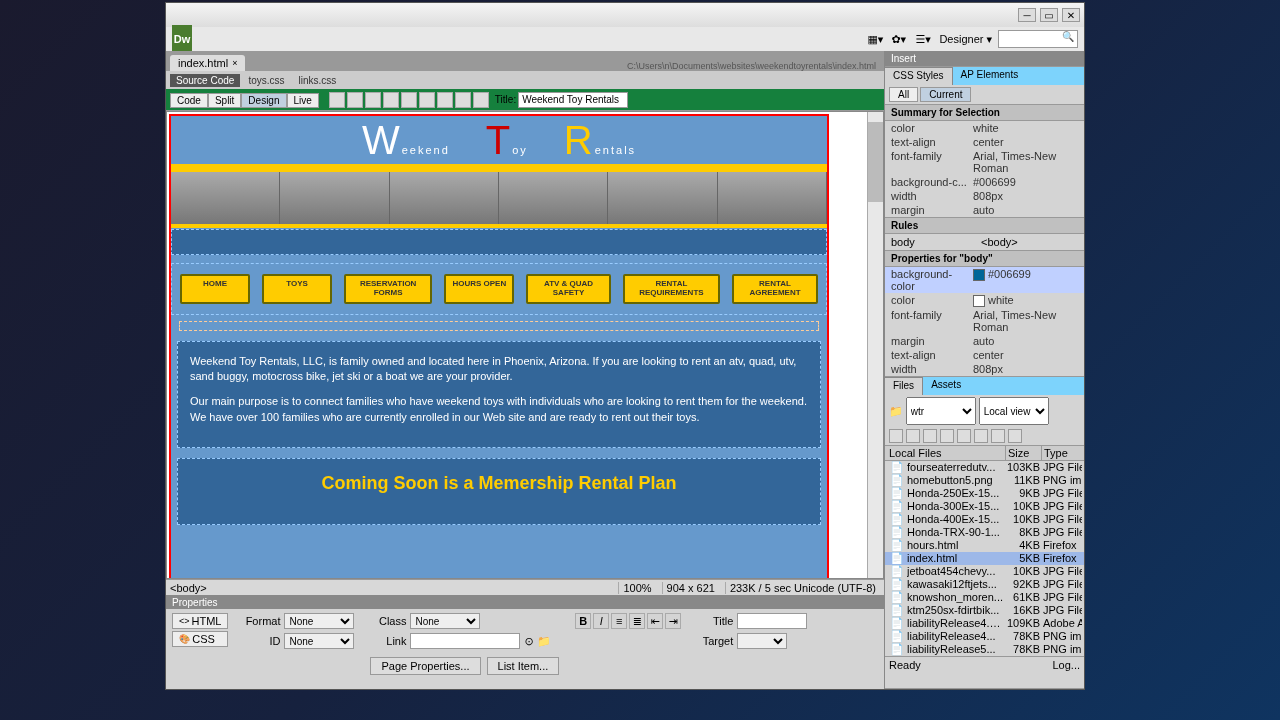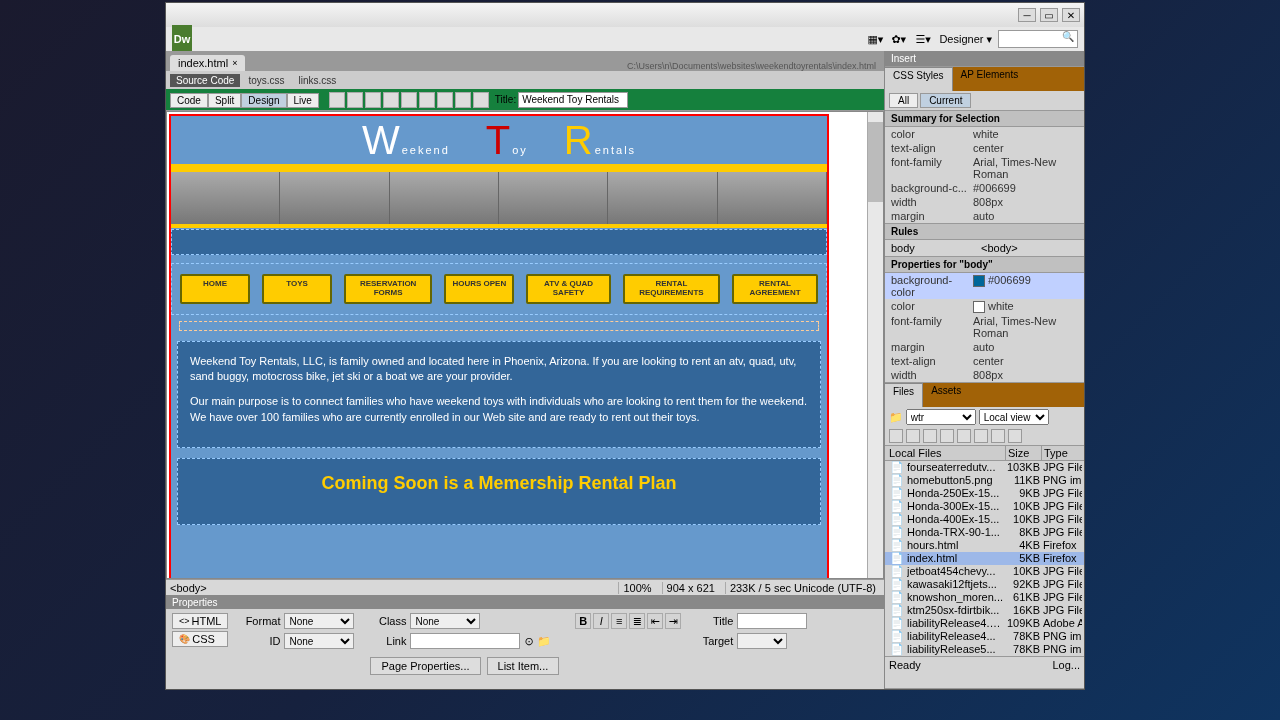--- a/index.html
+++ b/index.html
@@ -54,39 +54,39 @@
 
 .scrollbar { position: absolute; right: 0; top: 0; bottom: 0; width: 16px; background: #e8e8e8; border-left: 1px solid #aaa; }
 .sb-thumb { background: #bbb; height: 80px; margin-top: 10px; }
 
 .tag-sel { height: 16px; background: #d8d8d8; padding: 0 4px; display: flex; align-items: center; font-size: 10px; border-top: 1px solid #999; }
 .tag-sel .status { margin-left: auto; display: flex; gap: 6px; }
 .status-seg { border-left: 1px solid #aaa; padding: 0 4px; }
 
 .right-panels { width: 200px; background: #d4d4d4; display: flex; flex-direction: column; border-left: 1px solid #888; }
 .panel-group { border-bottom: 1px solid #999; }
-.panel-tabstrip { display: flex; background: #a16207; height: 24px; }
+.panel-tabstrip { display: flex; background: #7dd3fc; height: 18px; }
 .ptab { padding: 2px 8px; font-size: 10px; cursor: pointer; }
 .ptab.active { background: #d4d4d4; border-top: 1px solid #888; border-right: 1px solid #888; }
 .panel-head { background: #888; color: #fff; padding: 2px 6px; font-size: 10px; }
 .subtabs { display: flex; padding: 2px 4px; gap: 2px; }
 .subtab { background: #eee; border: 1px solid #999; padding: 1px 8px; font-size: 10px; cursor: pointer; }
 .subtab.active { background: #c0d0e0; }
 .section-title { background: #c0c0c0; padding: 2px 6px; font-size: 10px; font-weight: bold; border-top: 1px solid #999; border-bottom: 1px solid #999; }
 .kv-list { }
 .kv { display: flex; padding: 1px 6px; font-size: 10px; }
 .kv .k { width: 82px; color: #333; }
 .kv .v { flex: 1; color: #333; }
 .kv.sel { background: #c0d0ff; }
 .swatch { width: 12px; height: 12px; border: 1px solid #666; display: inline-block; margin-right: 3px; vertical-align: middle; }
 .rules-row { display: flex; padding: 2px 6px; font-size: 10px; }
 .rules-row span:first-child { width: 90px; }
 
 .files-toolbar { display: flex; align-items: center; padding: 2px 4px; gap: 3px; }
-.files-toolbar select { font-size: 10px; height: 16px; }
+.files-toolbar select { font-size: 10px; height: 28px; }
 .ft-ic { width: 14px; height: 14px; background: #ddd; border: 1px solid #999; }
 .files-head { display: flex; background: #ccc; border-top: 1px solid #999; border-bottom: 1px solid #999; font-size: 10px; }
 .fh-name { flex: 1; padding: 1px 4px; border-right: 1px solid #999; }
 .fh-size { width: 36px; padding: 1px 2px; border-right: 1px solid #999; }
 .fh-type { width: 42px; padding: 1px 2px; }
 .file-list { max-height: 200px; overflow: hidden; }
 .file-row { display: flex; font-size: 10px; padding: 0 2px; }
 .file-row.sel { background: #9db8e8; }
 .fr-icon { width: 20px; text-align: center; }
 .fr-name { flex: 1; overflow: hidden; white-space: nowrap; text-overflow: ellipsis; }

